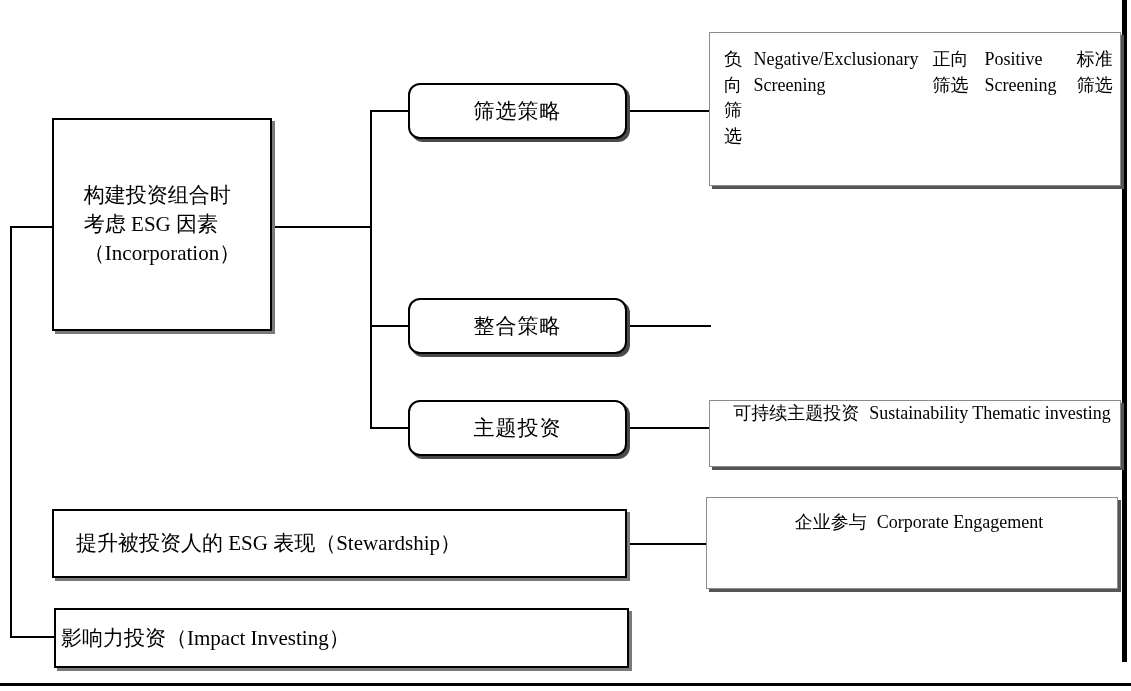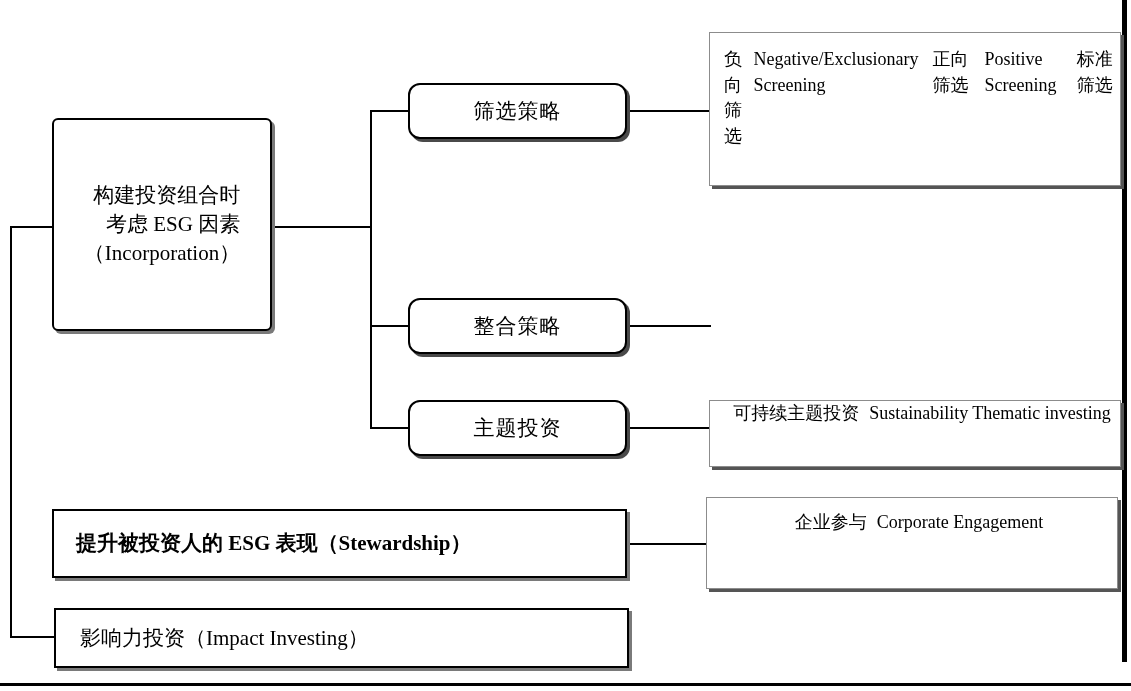--- a/index.html
+++ b/index.html
@@ -31,21 +31,21 @@
 
   
   .rect-node {
     background: #ffffff;
     border: 2px solid #000000;
     box-shadow: 3px 3px 0 0 #7a7a7a;
     display: flex;
     align-items: center;
     box-sizing: border-box;
   }
-  .rect-node.center { justify-content: center; text-align: right; border-radius: 6px; }
+  .rect-node.center { justify-content: center; text-align: left; }
 
   
   .panel-node {
     background: #ffffff;
     border: 1px solid #8c8c8c;
     box-shadow: 3px 3px 0 0 #555555;
     box-sizing: border-box;
   }
 
   
@@ -163,21 +163,21 @@
 
   <div class="panel-node abs" style="left:706px; top:497px; width:412px; height:92px;">
     <div class="panel-inner" style="top:12px;">
       <div class="panel-row panel-text">
         <span class="panel-cn">企业参与</span>
         <span class="panel-en">Corporate Engagement</span>
       </div>
     </div>
   </div>
 
-  <div class="rect-node abs" style="left:52px; top:509px; width:575px; height:69px; padding-left:22px;font-weight:bold;">
+  <div class="rect-node abs" style="left:52px; top:509px; width:575px; height:69px; padding-left:22px;">
     <div class="node-title">提升被投资人的 ESG 表现（Stewardship）</div>
   </div>
 
-  <div class="rect-node abs" style="left:54px; top:608px; width:575px; height:60px; padding-left:24px;">
+  <div class="rect-node abs" style="left:54px; top:608px; width:575px; height:60px; padding-left:5px;">
     <div class="node-title">影响力投资（Impact Investing）</div>
   </div>
 
 </div>
 
 </body></html>

